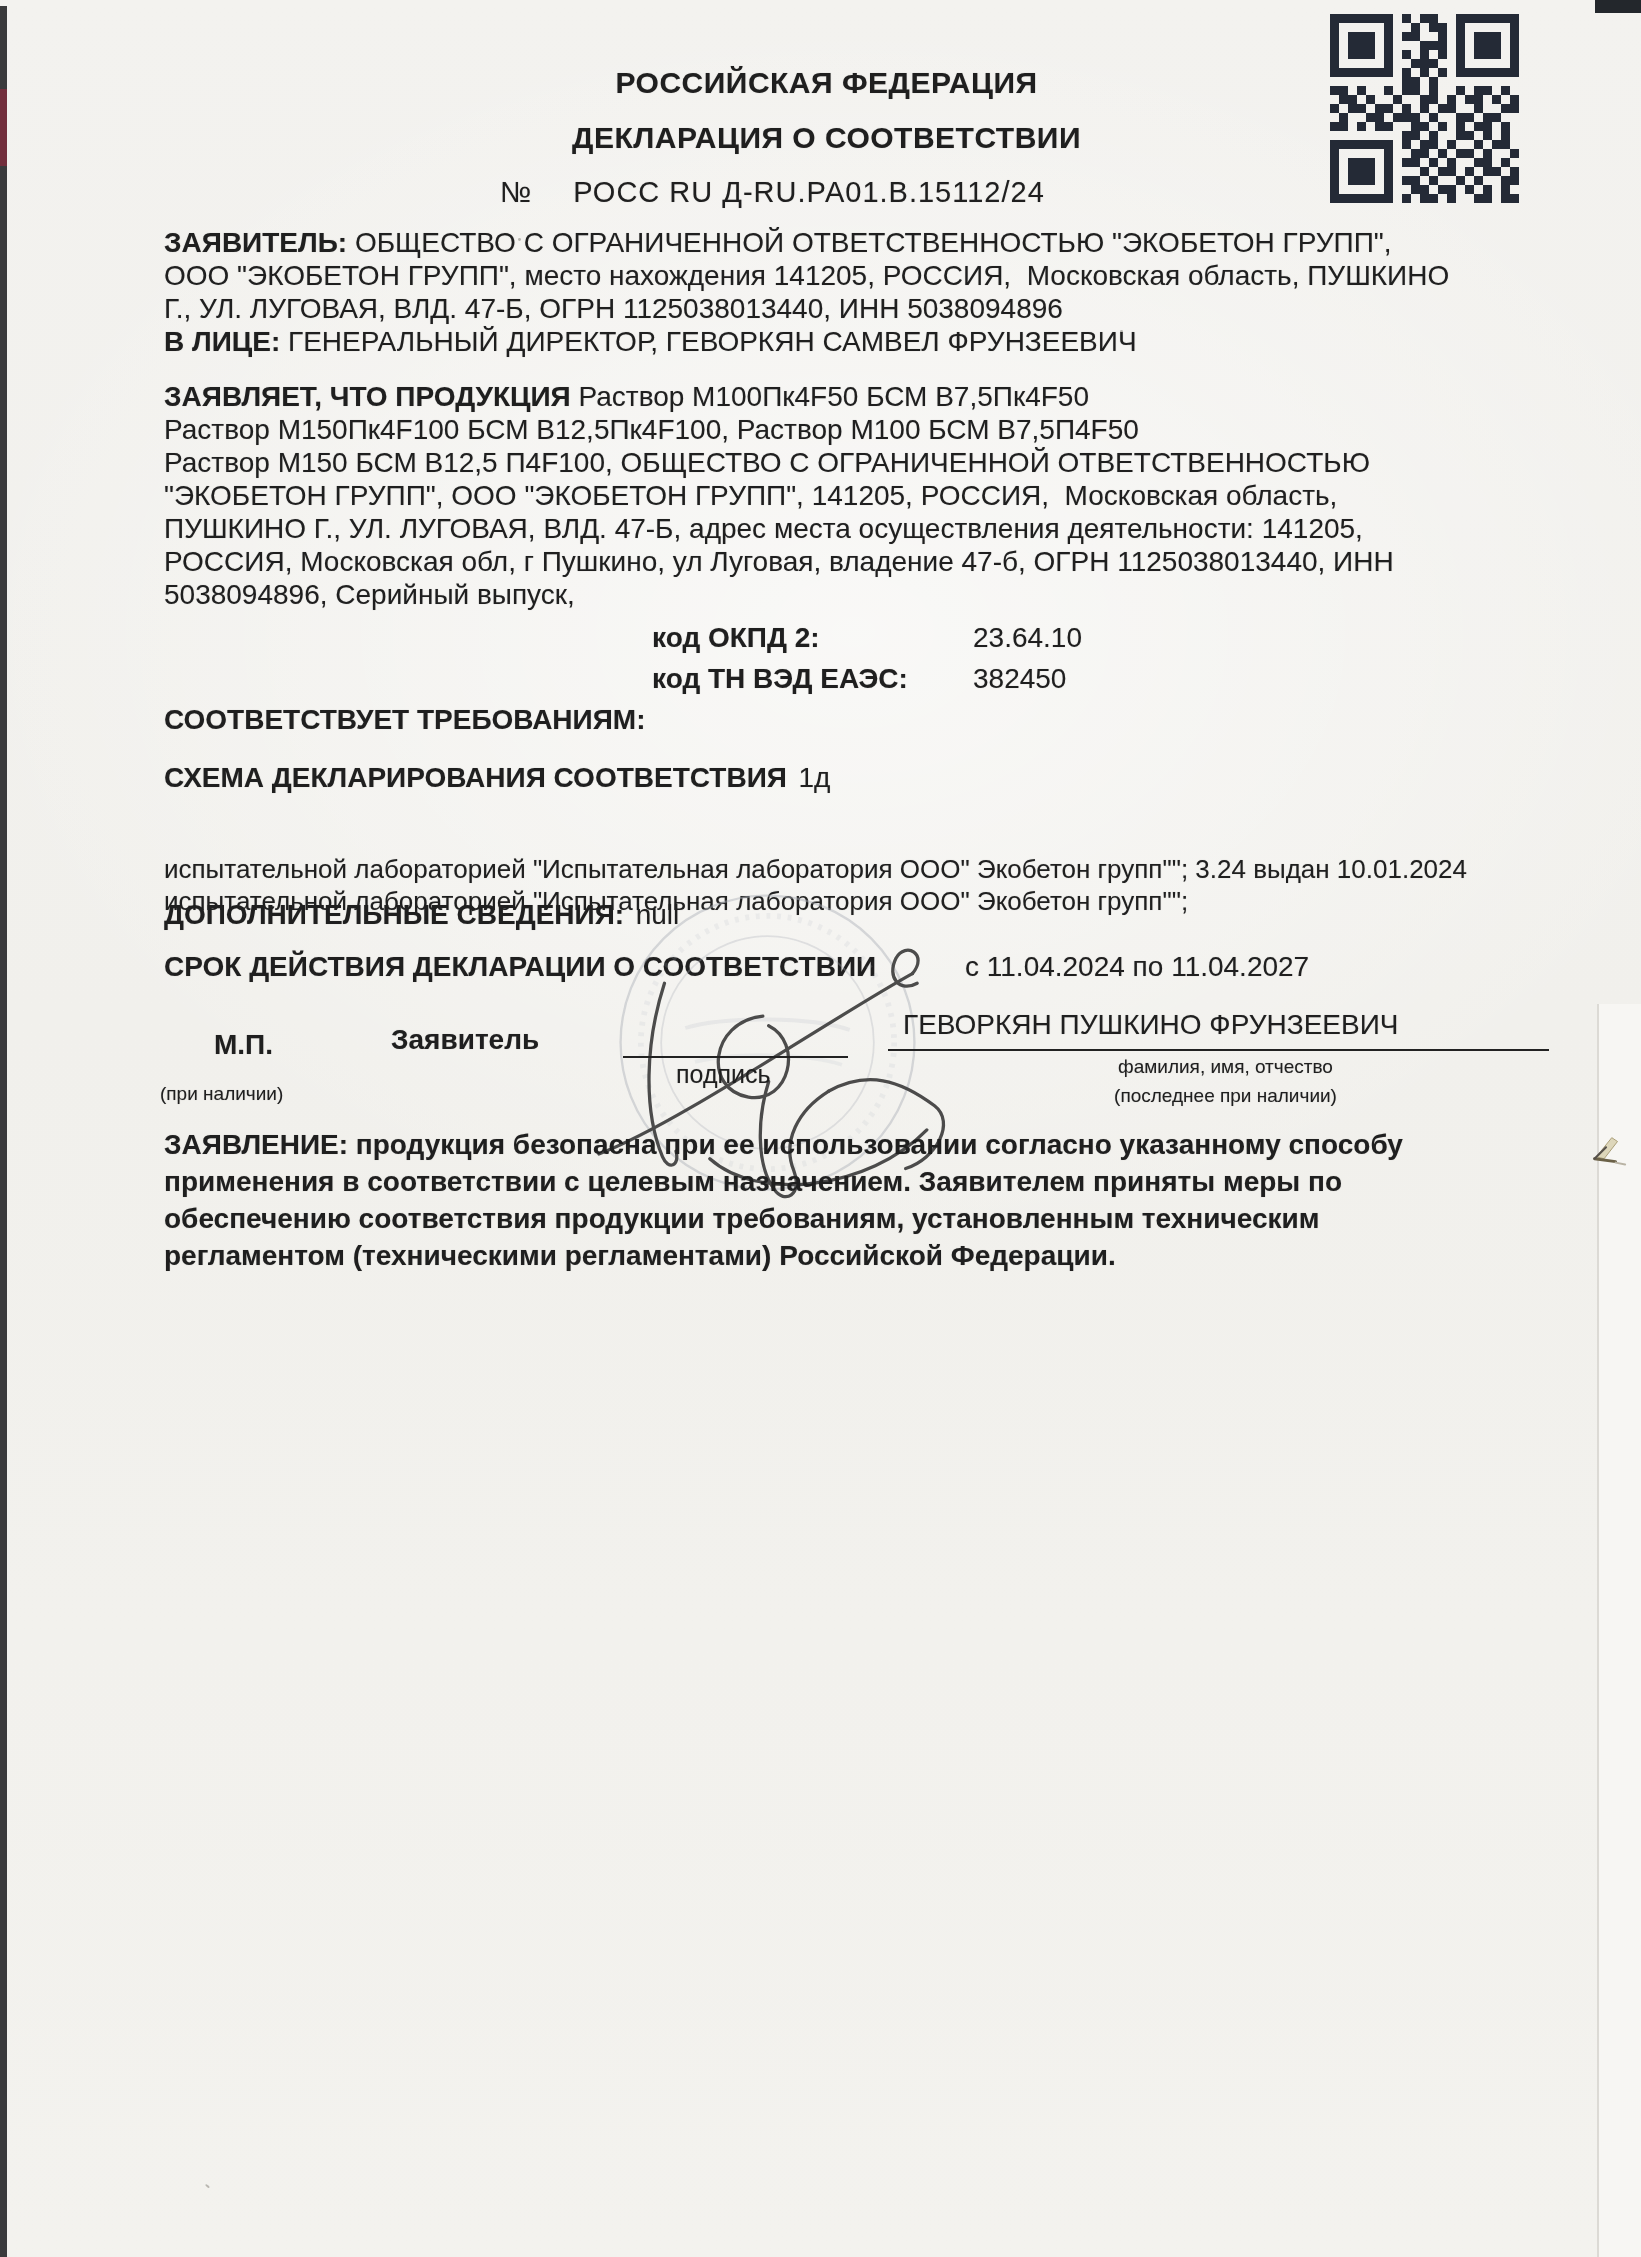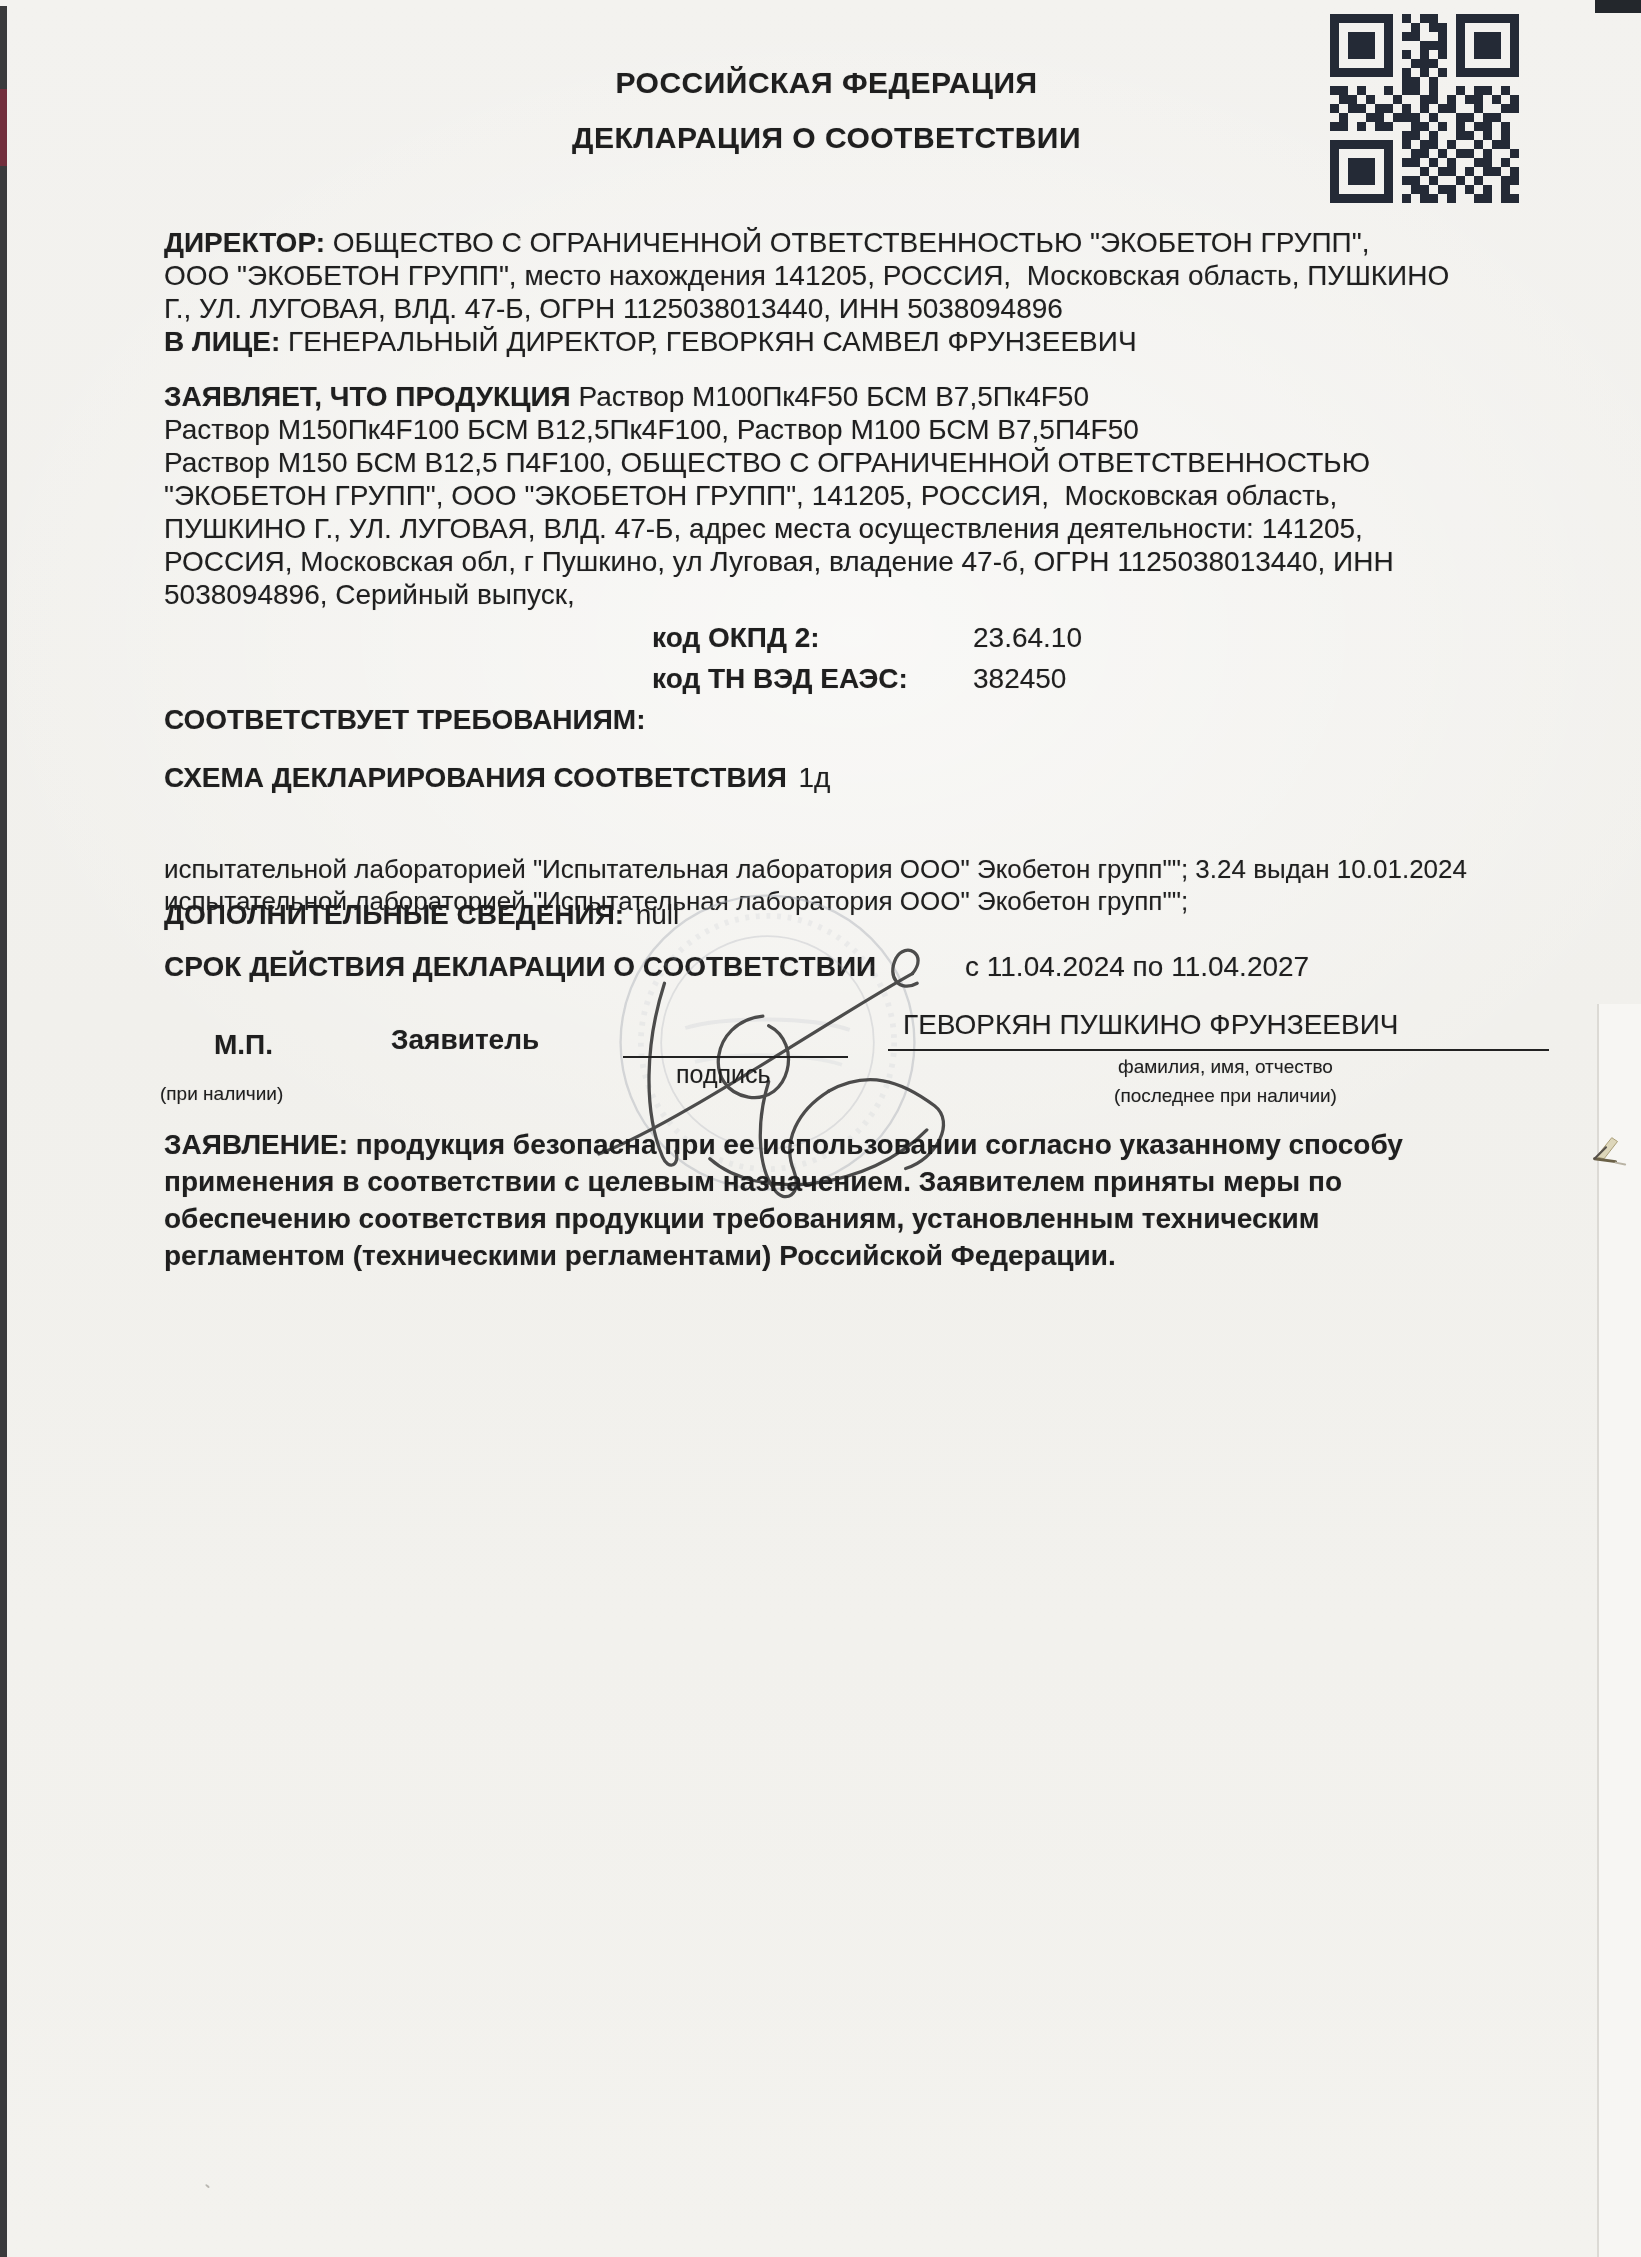--- a/index.html
+++ b/index.html
@@ -285,22 +285,23 @@
         <rect x="11" y="20" width="1.04" height="1.04" fill="#242a36"></rect>
         <rect x="13" y="20" width="1.04" height="1.04" fill="#242a36"></rect>
         <rect x="16" y="20" width="1.04" height="1.04" fill="#242a36"></rect>
         <rect x="17" y="20" width="1.04" height="1.04" fill="#242a36"></rect>
         <rect x="19" y="20" width="1.04" height="1.04" fill="#242a36"></rect>
         <rect x="20" y="20" width="1.04" height="1.04" fill="#242a36"></rect>
       </svg></div>
 
   <div class="txt title center" style="left:0;top:66px;width:1653px;">РОССИЙСКАЯ ФЕДЕРАЦИЯ</div>
   <div class="txt title center" style="left:0;top:121px;width:1653px;">ДЕКЛАРАЦИЯ О СООТВЕТСТВИИ</div>
-
-  <div class="txt body29" style="left:164px;top:226px;"><span class="b">ДИРЕКТОР:</span><span> ОБЩЕСТВО С ОГРАНИЧЕННОЙ ОТВЕТСТВЕННОСТЬЮ "ЭКОБЕТОН ГРУПП",
+  <div class="txt" style="left:500px;top:176px;font-size:29px;"><span>№</span><span style="margin-left:42px;letter-spacing:1px;">РОСС RU Д-RU.РА01.В.15112/24</span></div>
+
+  <div class="txt body29" style="left:164px;top:226px;"><span class="b">ЗАЯВИТЕЛЬ:</span><span> ОБЩЕСТВО С ОГРАНИЧЕННОЙ ОТВЕТСТВЕННОСТЬЮ "ЭКОБЕТОН ГРУПП",
 ООО "ЭКОБЕТОН ГРУПП", место нахождения 141205, РОССИЯ,  Московская область, ПУШКИНО
 Г., УЛ. ЛУГОВАЯ, ВЛД. 47-Б, ОГРН 1125038013440, ИНН 5038094896
 </span><span class="b">В ЛИЦЕ:</span><span> ГЕНЕРАЛЬНЫЙ ДИРЕКТОР, ГЕВОРКЯН САМВЕЛ ФРУНЗЕЕВИЧ</span></div>
 
   <div class="txt body29" style="left:164px;top:380px;"><span class="b">ЗАЯВЛЯЕТ, ЧТО ПРОДУКЦИЯ</span><span> Раствор М100Пк4F50 БСМ В7,5Пк4F50
 Раствор М150Пк4F100 БСМ В12,5Пк4F100, Раствор М100 БСМ В7,5П4F50
 Раствор М150 БСМ В12,5 П4F100, ОБЩЕСТВО С ОГРАНИЧЕННОЙ ОТВЕТСТВЕННОСТЬЮ
 "ЭКОБЕТОН ГРУПП", ООО "ЭКОБЕТОН ГРУПП", 141205, РОССИЯ,  Московская область,
 ПУШКИНО Г., УЛ. ЛУГОВАЯ, ВЛД. 47-Б, адрес места осуществления деятельности: 141205,
 РОССИЯ, Московская обл, г Пушкино, ул Луговая, владение 47-б, ОГРН 1125038013440, ИНН

